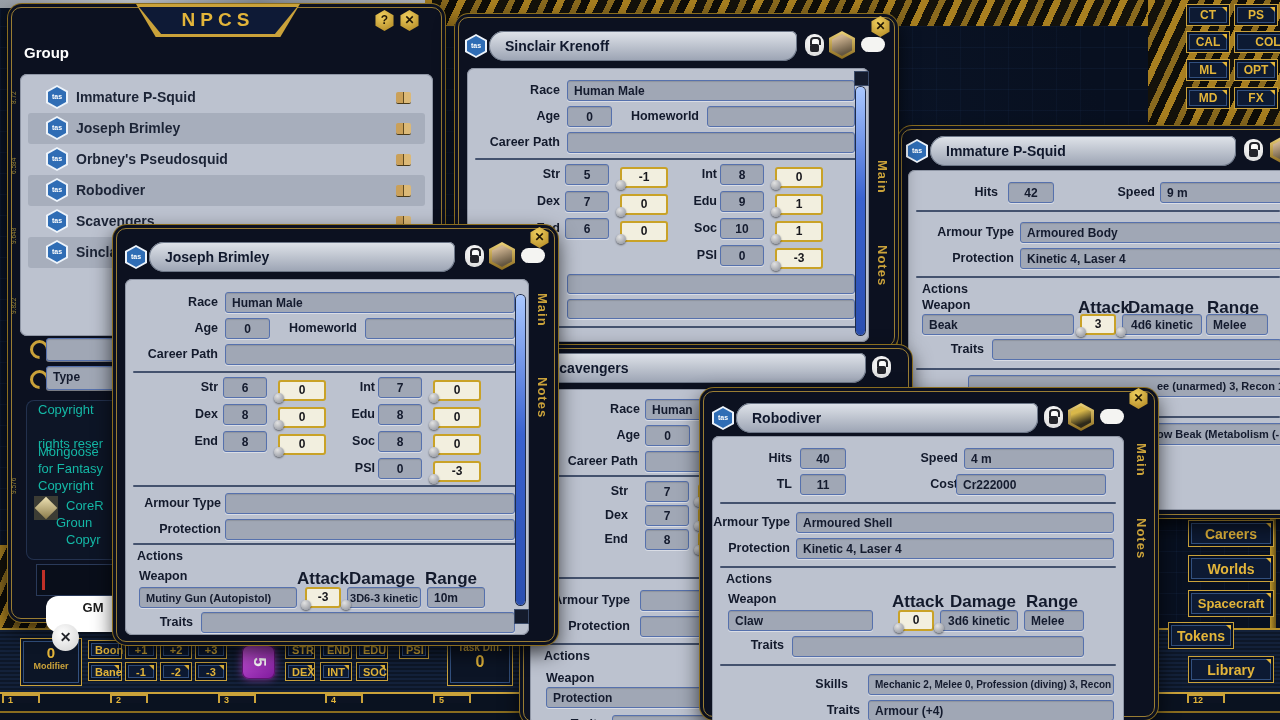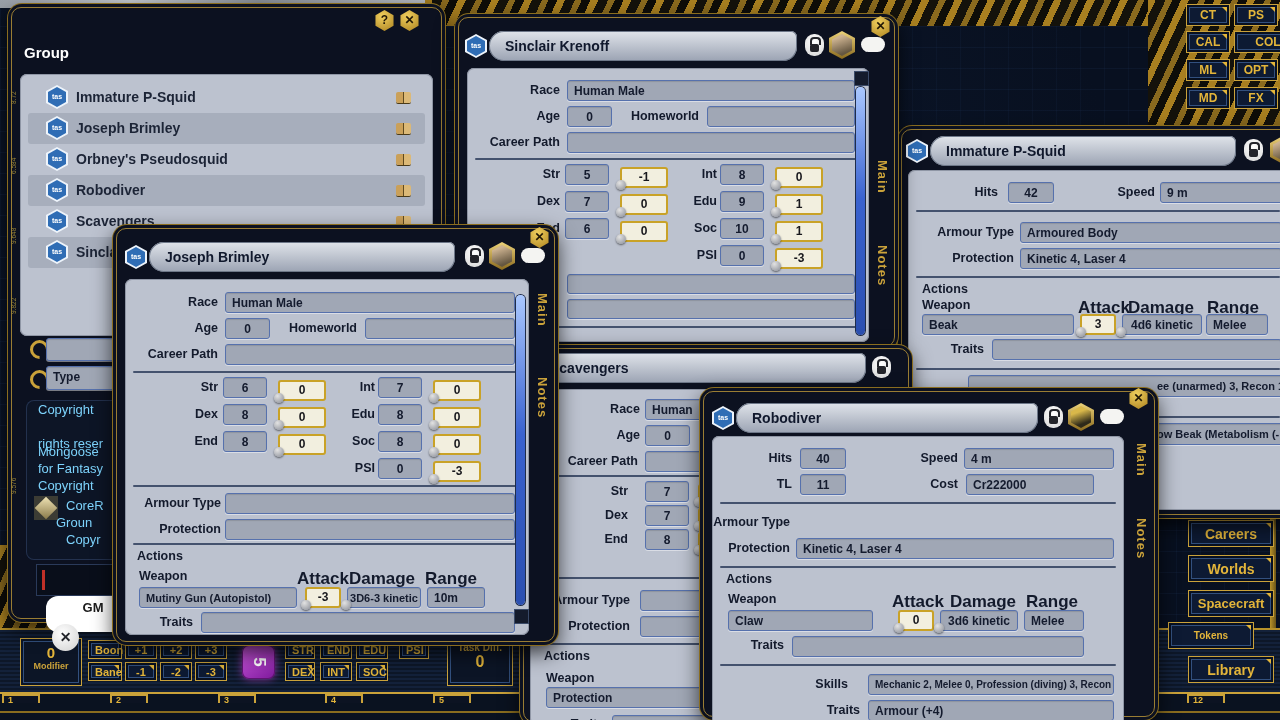--- a/index.html
+++ b/index.html
@@ -62,21 +62,21 @@
        border-radius:5px;box-shadow:0 0 0 1px #1e2c4a;}
   .sknob{position:absolute;width:13px;height:13px;background:#141b2c;border:1px solid #3a4a68;}
   .btn{position:absolute;background:#0d1a33;border:1px solid #caa23a;color:#e3b53a;font-weight:bold;
        font-size:11px;text-align:center;box-sizing:border-box;
        box-shadow:inset 0 0 0 2px #081020, inset 0 0 0 3px #32507e;}
   .notch::after{content:"";position:absolute;top:2px;right:2px;border-left:5px solid transparent;border-top:5px solid #e3b53a;}
   .rnum{position:absolute;top:0;width:38px;height:11px;border:2px solid #caa23a;border-bottom:none;
        color:#e3b53a;font-weight:bold;font-size:9px;line-height:9px;padding-left:4px;box-sizing:border-box;background:#0c1322;}
   .nrow{position:absolute;left:8px;width:397px;height:31px;border-radius:3px;}
   .nname{position:absolute;left:48px;top:7px;font-weight:bold;font-size:14px;color:#1c2436;white-space:nowrap;}
-  .copytxt{position:absolute;color:#7dd3fc;font-size:13px;white-space:nowrap;}
+  .copytxt{position:absolute;color:#14b8a6;font-size:13px;white-space:nowrap;}
   .edge{position:absolute;color:#9a8436;font-size:6.5px;transform:rotate(-90deg);transform-origin:left top;}
   .fragment{position:absolute;top:2px;font-weight:bold;font-size:11px;color:#141b2e;white-space:nowrap;}
 </style>
 </head>
 <body>
 
 <div class="bgtex"></div>
 <div class="abs greymetal" style="left:0;top:0;width:430px;height:8px;z-index:0"></div>
 <div class="abs stripes" style="left:425px;top:0;width:860px;height:26px;z-index:0"></div>
 <div class="abs stripes" style="left:1148px;top:0;width:132px;height:130px;z-index:0"></div>
@@ -135,24 +135,28 @@
 <button class="btn notch" style="left:1186px;top:31px;width:44px;height:22px;z-index:1;font-size:12px">CAL</button>
 <button class="btn notch" style="left:1234px;top:31px;width:68px;height:22px;z-index:1;font-size:12px">COL</button>
 <button class="btn notch" style="left:1186px;top:59px;width:44px;height:22px;z-index:1;font-size:12px">ML</button>
 <button class="btn notch" style="left:1234px;top:59px;width:44px;height:22px;z-index:1;font-size:12px">OPT</button>
 <button class="btn notch" style="left:1186px;top:87px;width:44px;height:22px;z-index:1;font-size:12px">MD</button>
 <button class="btn notch" style="left:1234px;top:87px;width:44px;height:22px;z-index:1;font-size:12px">FX</button>
 
 <button class="btn notch" style="left:1188px;top:520px;width:86px;height:27px;z-index:1;font-size:14px">Careers</button>
 <button class="btn notch" style="left:1188px;top:555px;width:86px;height:27px;z-index:1;font-size:14px">Worlds</button>
 <button class="btn notch" style="left:1188px;top:590px;width:86px;height:27px;z-index:1;font-size:13px">Spacecraft</button>
-<button class="btn notch" style="left:1168px;top:622px;width:86px;height:27px;z-index:1;font-size:10px">Tokens</button>
+<button class="btn notch" style="left:1168px;top:622px;width:66px;height:27px;z-index:1;font-size:14px">Tokens</button>
 <button class="btn notch" style="left:1188px;top:656px;width:86px;height:27px;z-index:1;font-size:14px">Library</button>
 
 <div class="win" style="left:8px;top:4px;width:437px;height:618px;z-index:2">
+  <div class="abs" style="left:128px;top:0;width:164px;height:33px;clip-path:polygon(0 0,100% 0,88% 100%,12% 100%);background:#caa23a">
+    <div class="abs" style="inset:3px;clip-path:polygon(0 0,100% 0,86% 100%,14% 100%);background:#0e1a36"></div>
+    <span class="abs" style="inset:0;text-align:center;line-height:31px;color:#e3b53a;font-weight:bold;font-size:19px;letter-spacing:5px">NPCS</span>
+  </div>
   <span class="gbtn" style="left:366px;top:6px">?</span>
   <span class="gbtn" style="left:391px;top:6px">✕</span>
   <span class="abs" style="left:16px;top:40px;color:#fff;font-weight:bold;font-size:15px">Group</span>
   <div class="panel" style="left:12px;top:70px;width:413px;height:262px">
     <div class="nrow" style="top:8px">
       <span class="tas hexa" style="left:18px;top:3px">
           <i class="tin hexa">tas</i>
         </span>
       <span class="nname">Immature P-Squid</span>
       <span class="book" style="right:14px;top:10px"></span>
@@ -492,23 +496,24 @@
   <span class="vtab" style="left:434px;top:55px">Main</span>
   <span class="vtab" style="left:434px;top:130px">Notes</span>
   <div class="panel" style="left:12px;top:48px;width:412px;height:290px">
     <span class="lbl" style="left:20px;top:15px;width:60px">Hits</span>
     <span class="field statv" style="left:88px;top:12px;width:46px">40</span>
     <span class="lbl" style="left:188px;top:15px;width:58px">Speed</span>
     <span class="field" style="left:252px;top:12px;width:150px">4 m</span>
     <span class="lbl" style="left:20px;top:41px;width:60px">TL</span>
     <span class="field statv" style="left:88px;top:38px;width:46px">11</span>
     <span class="lbl" style="left:188px;top:41px;width:58px">Cost</span>
-    <span class="field" style="left:254px;top:38px;width:128px">Cr222000</span>
+    <span class="field" style="left:244px;top:38px;width:150px">Cr222000</span>
     <div class="divider" style="top:66px"></div>
     <span class="lbl" style="left:0;top:79px;width:78px">Armour Type</span>
+    <span class="field" style="left:84px;top:76px;width:318px">Armoured Shell</span>
     <span class="lbl" style="left:0;top:105px;width:78px">Protection</span>
     <span class="field" style="left:84px;top:102px;width:318px">Kinetic 4, Laser 4</span>
     <div class="divider" style="top:130px"></div>
     <span class="sect" style="left:14px;top:136px">Actions</span>
     <span class="sect" style="left:16px;top:156px">Weapon</span>
     <span class="hlbl" style="left:180px;top:156px;width:46px">Attack</span>
     <span class="hlbl" style="left:234px;top:156px;width:74px">Damage</span>
     <span class="hlbl" style="left:312px;top:156px;width:56px">Range</span>
     <span class="field" style="left:16px;top:174px;width:145px">Claw</span>
     <span class="mod" style="left:186px;top:174px;width:36px">

